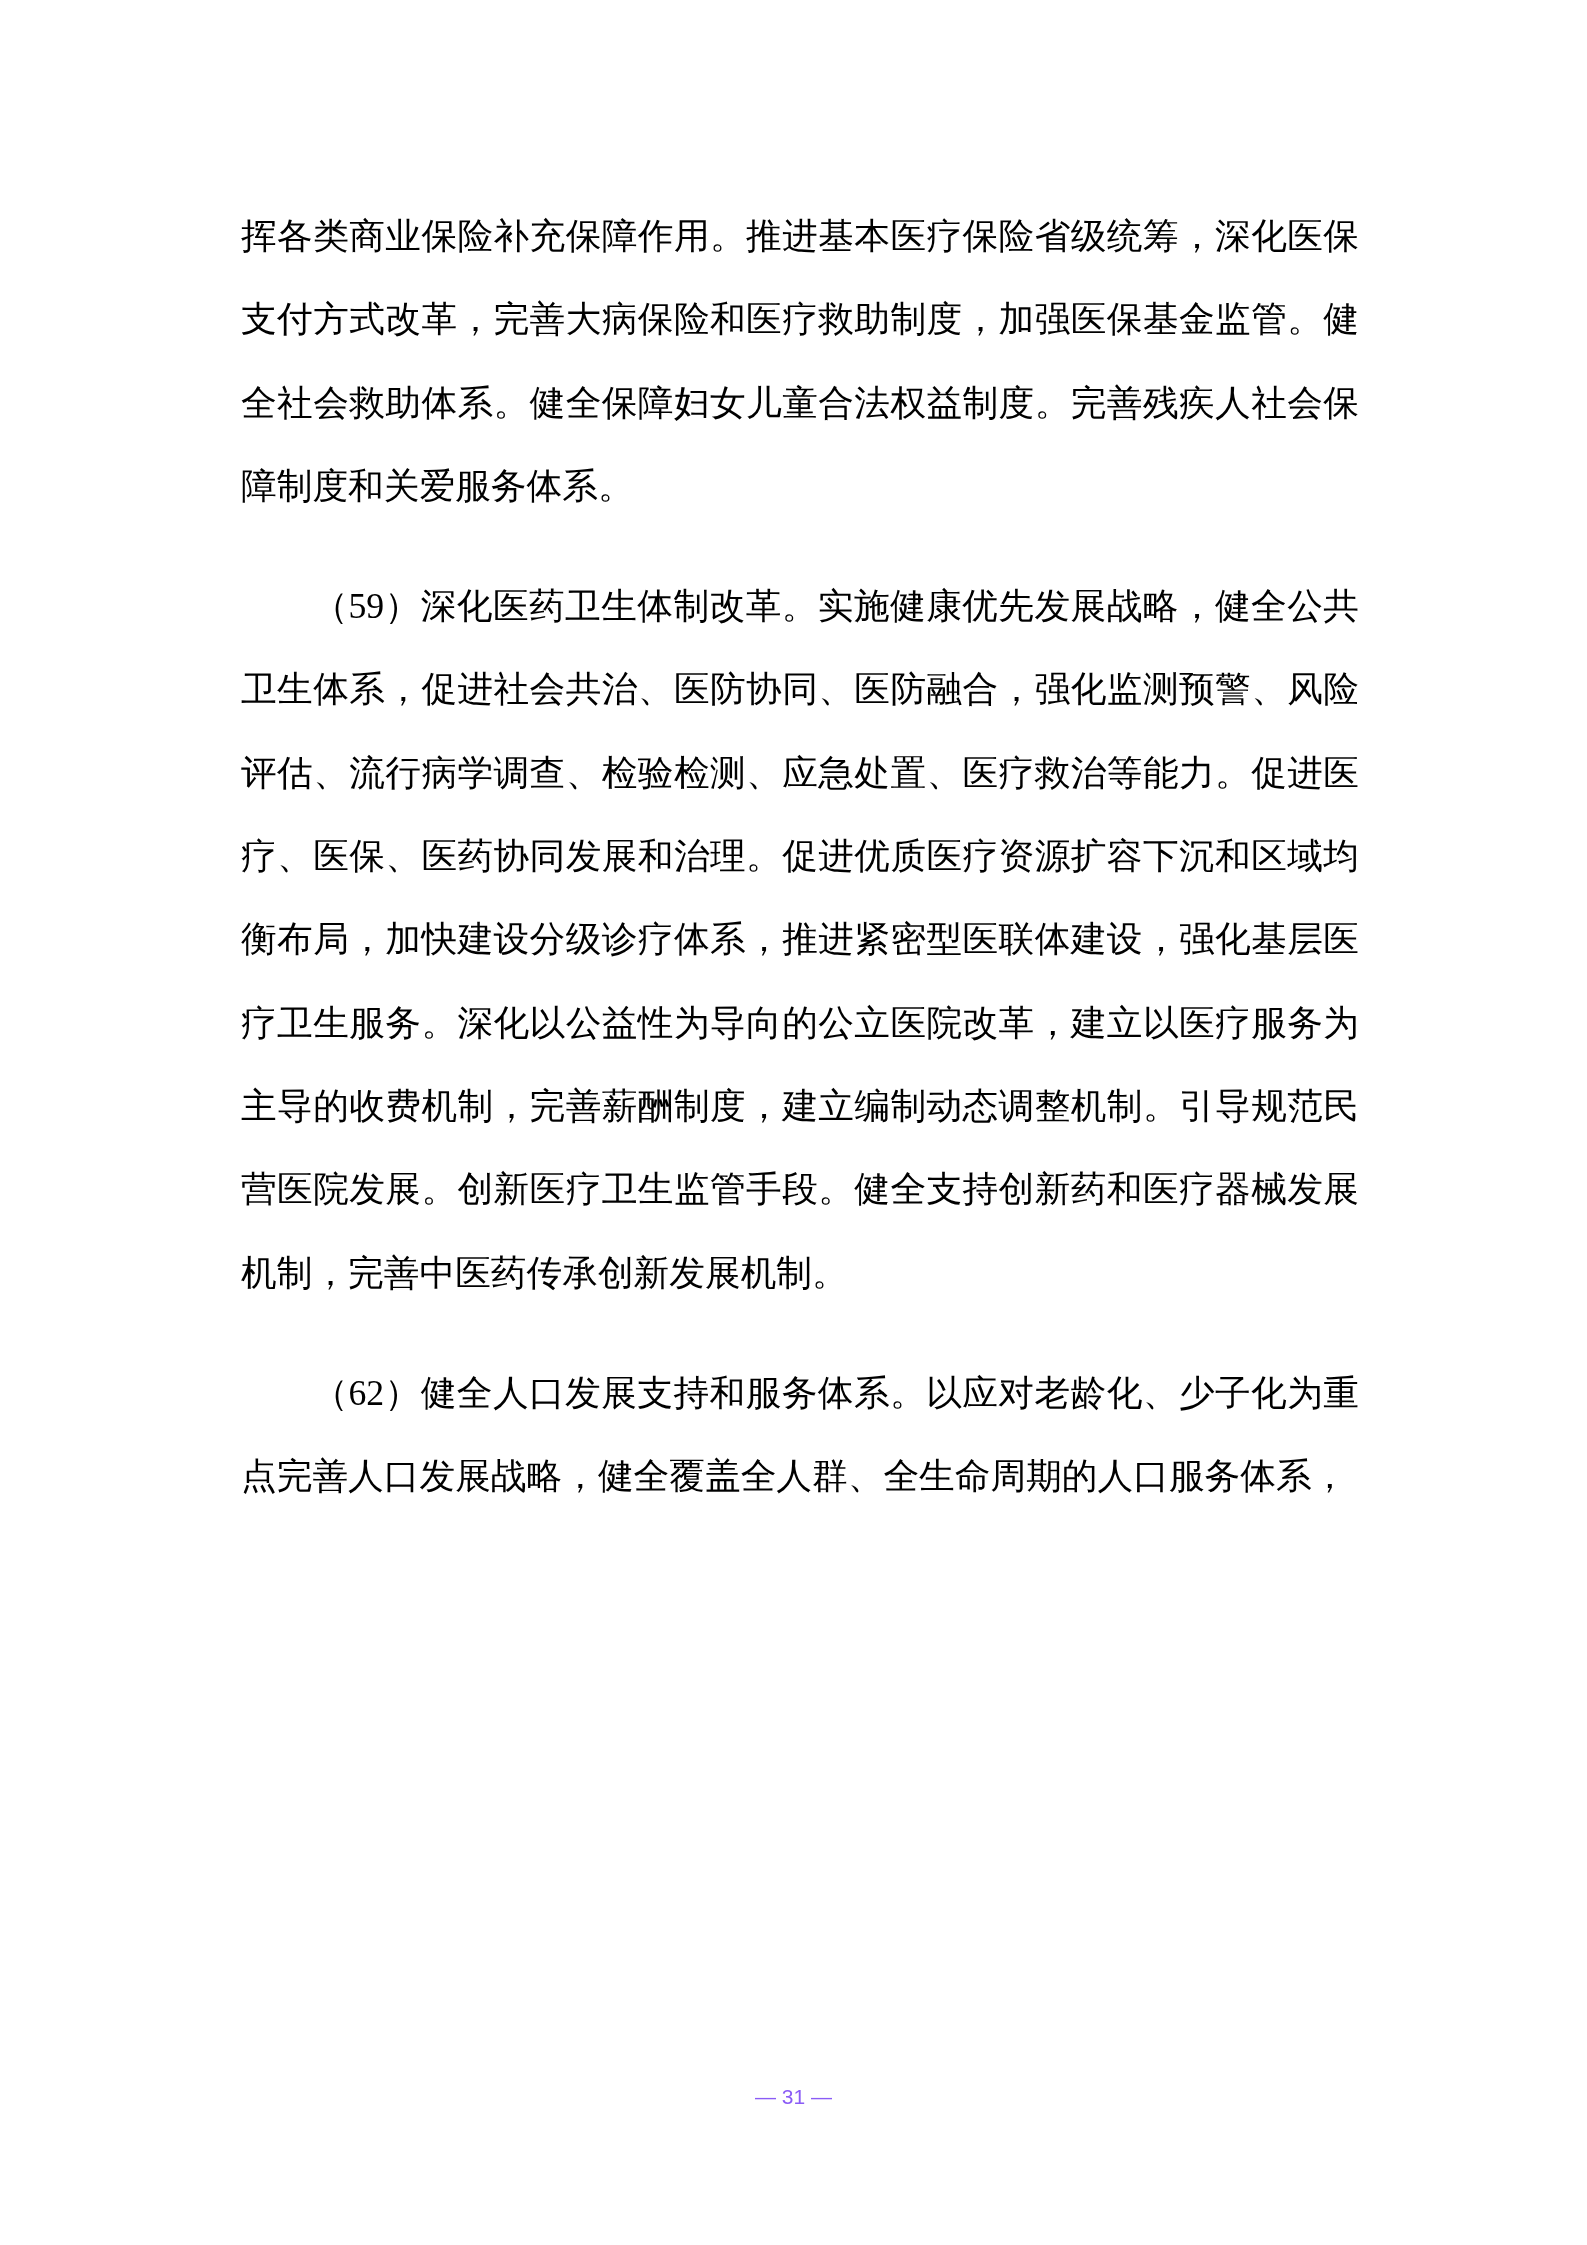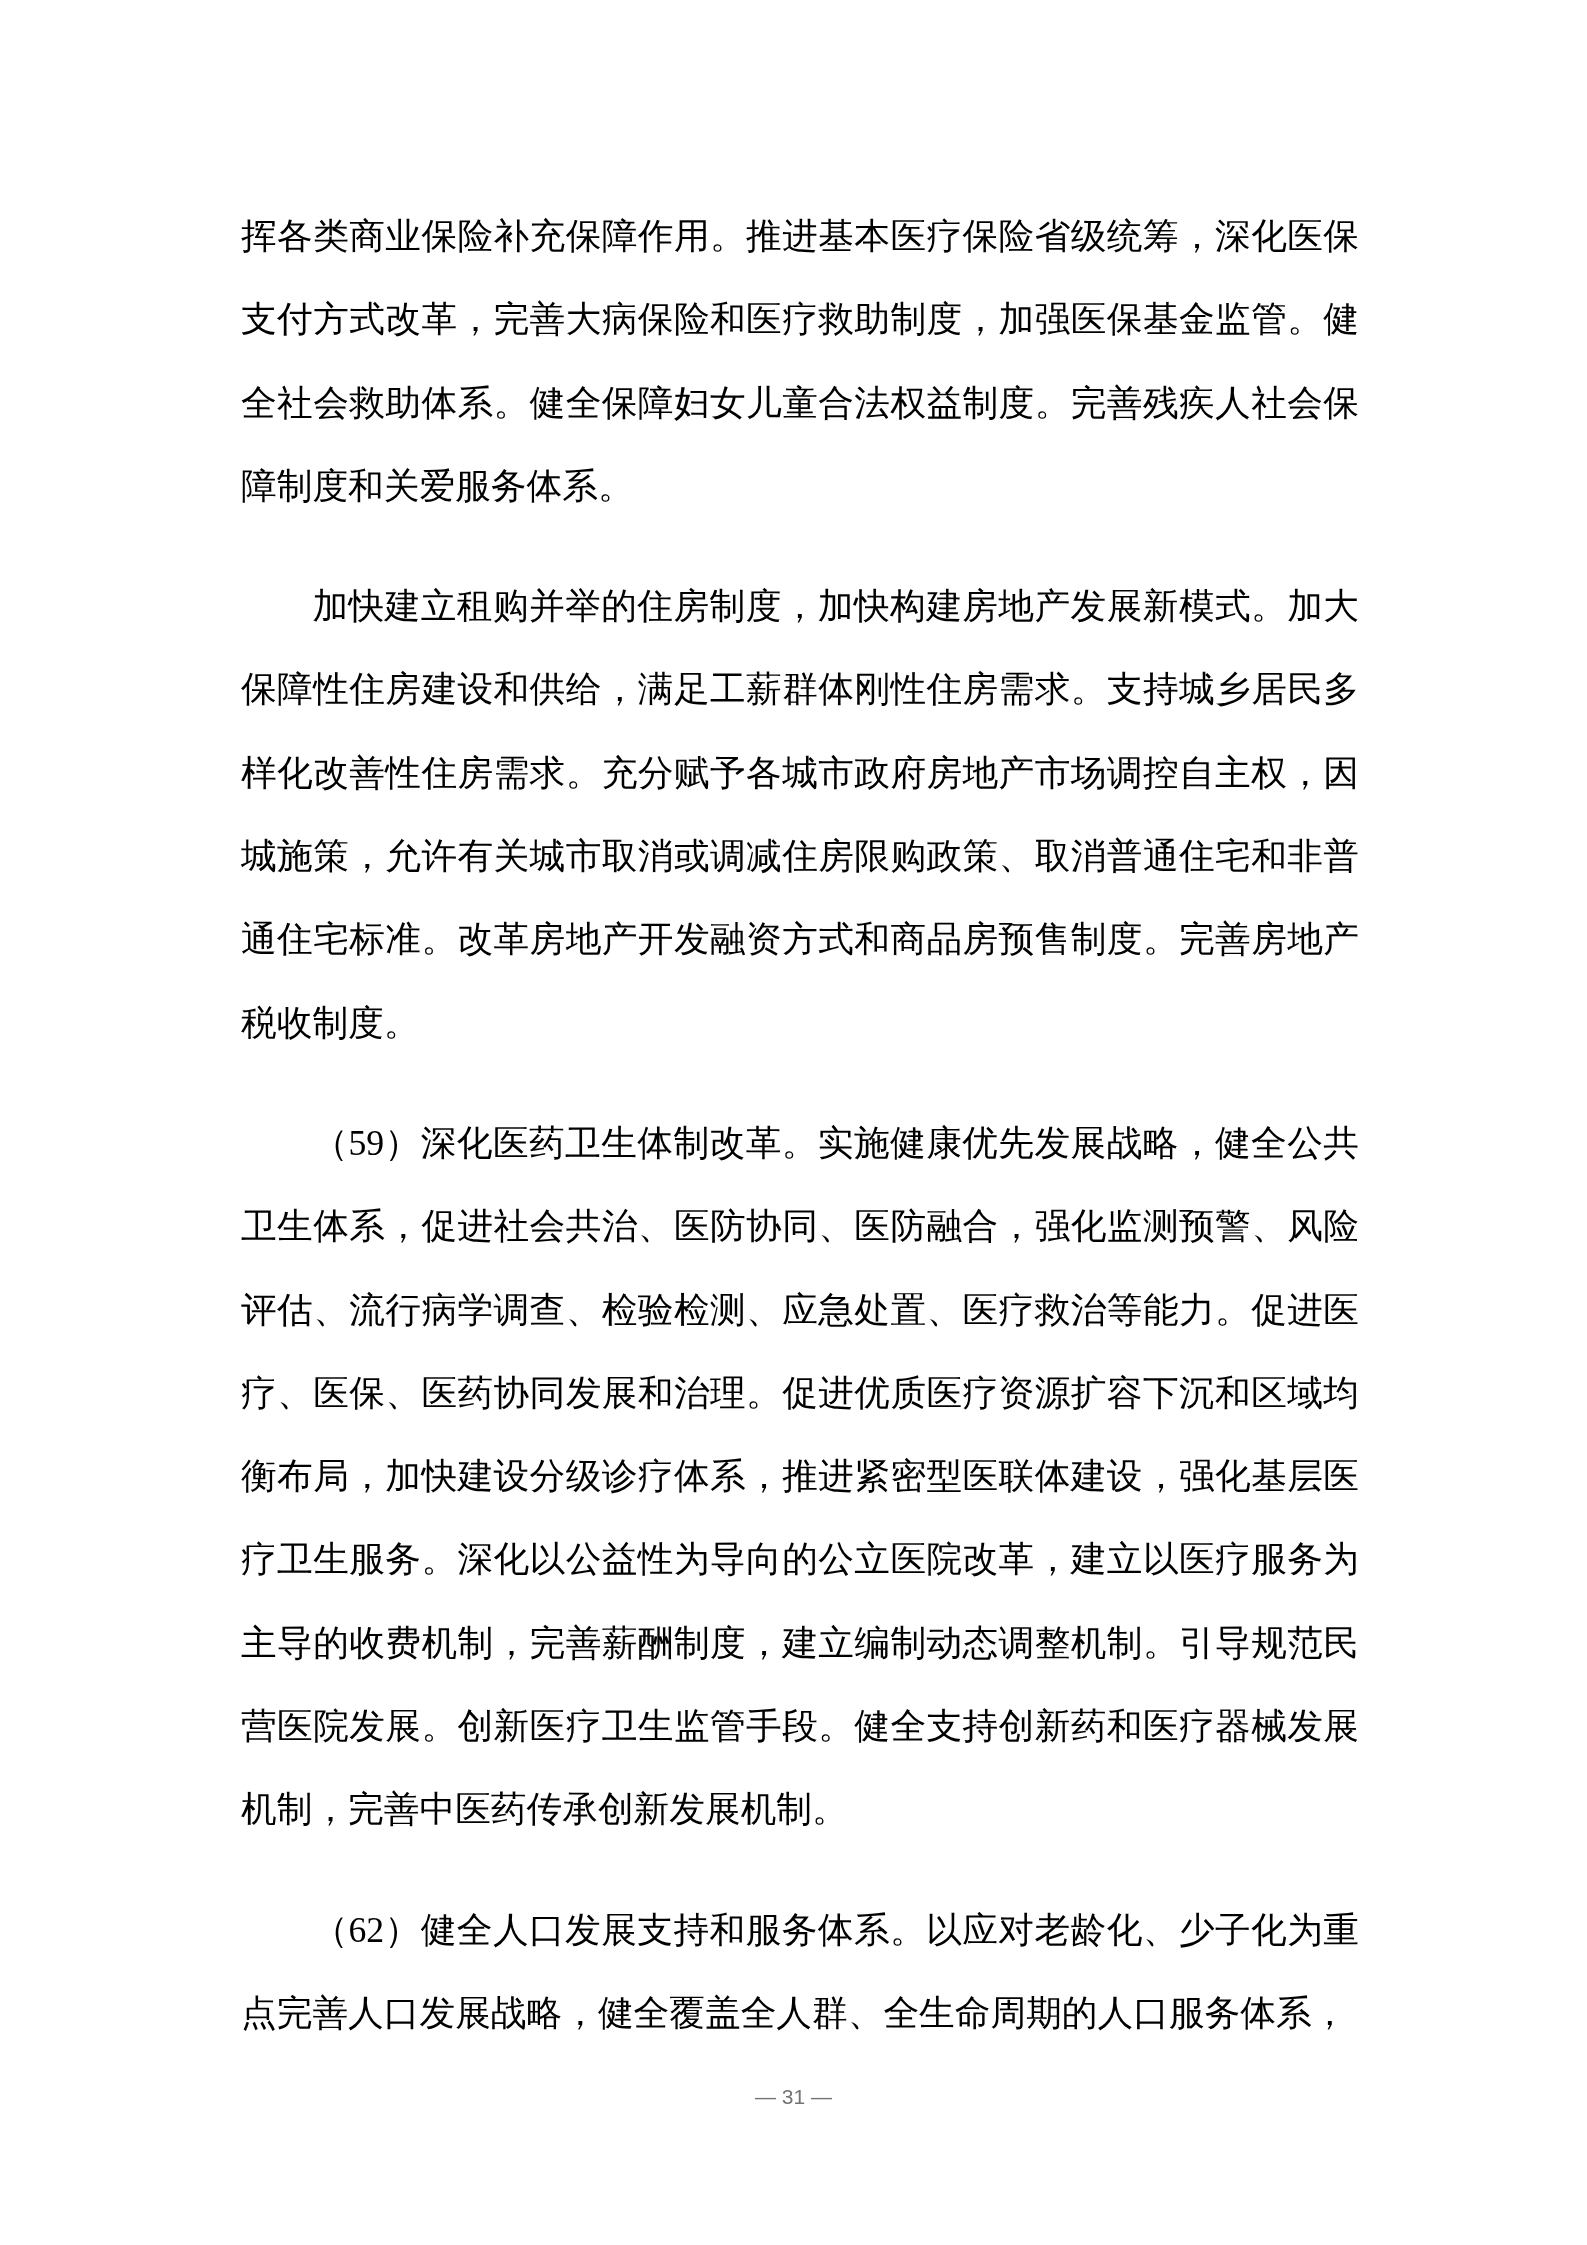--- a/index.html
+++ b/index.html
@@ -35,27 +35,26 @@
     text-indent: 2em;
   }
   .page-number {
     position: absolute;
     top: 2084px;
     left: 0;
     width: 100%;
     text-align: center;
     font-size: 21px;
     line-height: 26px;
-    color: #737373;
+    color: #8b5cf6;
   }
 </style>
 </head>
 <body>
 
 <div class="page">
   <main class="content" id="paragraphs">
       <p class="para">挥各类商业保险补充保障作用。推进基本医疗保险省级统筹，深化医保支付方式改革，完善大病保险和医疗救助制度，加强医保基金监管。健全社会救助体系。健全保障妇女儿童合法权益制度。完善残疾人社会保障制度和关爱服务体系。</p>
-      <p class="para indent">加快建立租购并举的住房制度，加快构建房地产发展新模式。加大保障性住房建设和供给，满足工薪群体刚性住房需求。支持城乡居民多样化改善性住房需求。充分赋予各城市政府房地产市场调控自主权，因城施策，允许有关城市取消或调减住房限购政策、取消普通住宅和非普通住宅标准。改革房地产开发融资方式和商品房预售制度。完善房地产税收制度。</p>
       <p class="para indent">（59）深化医药卫生体制改革。实施健康优先发展战略，健全公共卫生体系，促进社会共治、医防协同、医防融合，强化监测预警、风险评估、流行病学调查、检验检测、应急处置、医疗救治等能力。促进医疗、医保、医药协同发展和治理。促进优质医疗资源扩容下沉和区域均衡布局，加快建设分级诊疗体系，推进紧密型医联体建设，强化基层医疗卫生服务。深化以公益性为导向的公立医院改革，建立以医疗服务为主导的收费机制，完善薪酬制度，建立编制动态调整机制。引导规范民营医院发展。创新医疗卫生监管手段。健全支持创新药和医疗器械发展机制，完善中医药传承创新发展机制。</p>
       <p class="para indent">（62）健全人口发展支持和服务体系。以应对老龄化、少子化为重点完善人口发展战略，健全覆盖全人群、全生命周期的人口服务体系，</p>
     </main>
   <footer class="page-number">— 31 —</footer>
 </div>
 
 </body></html>

